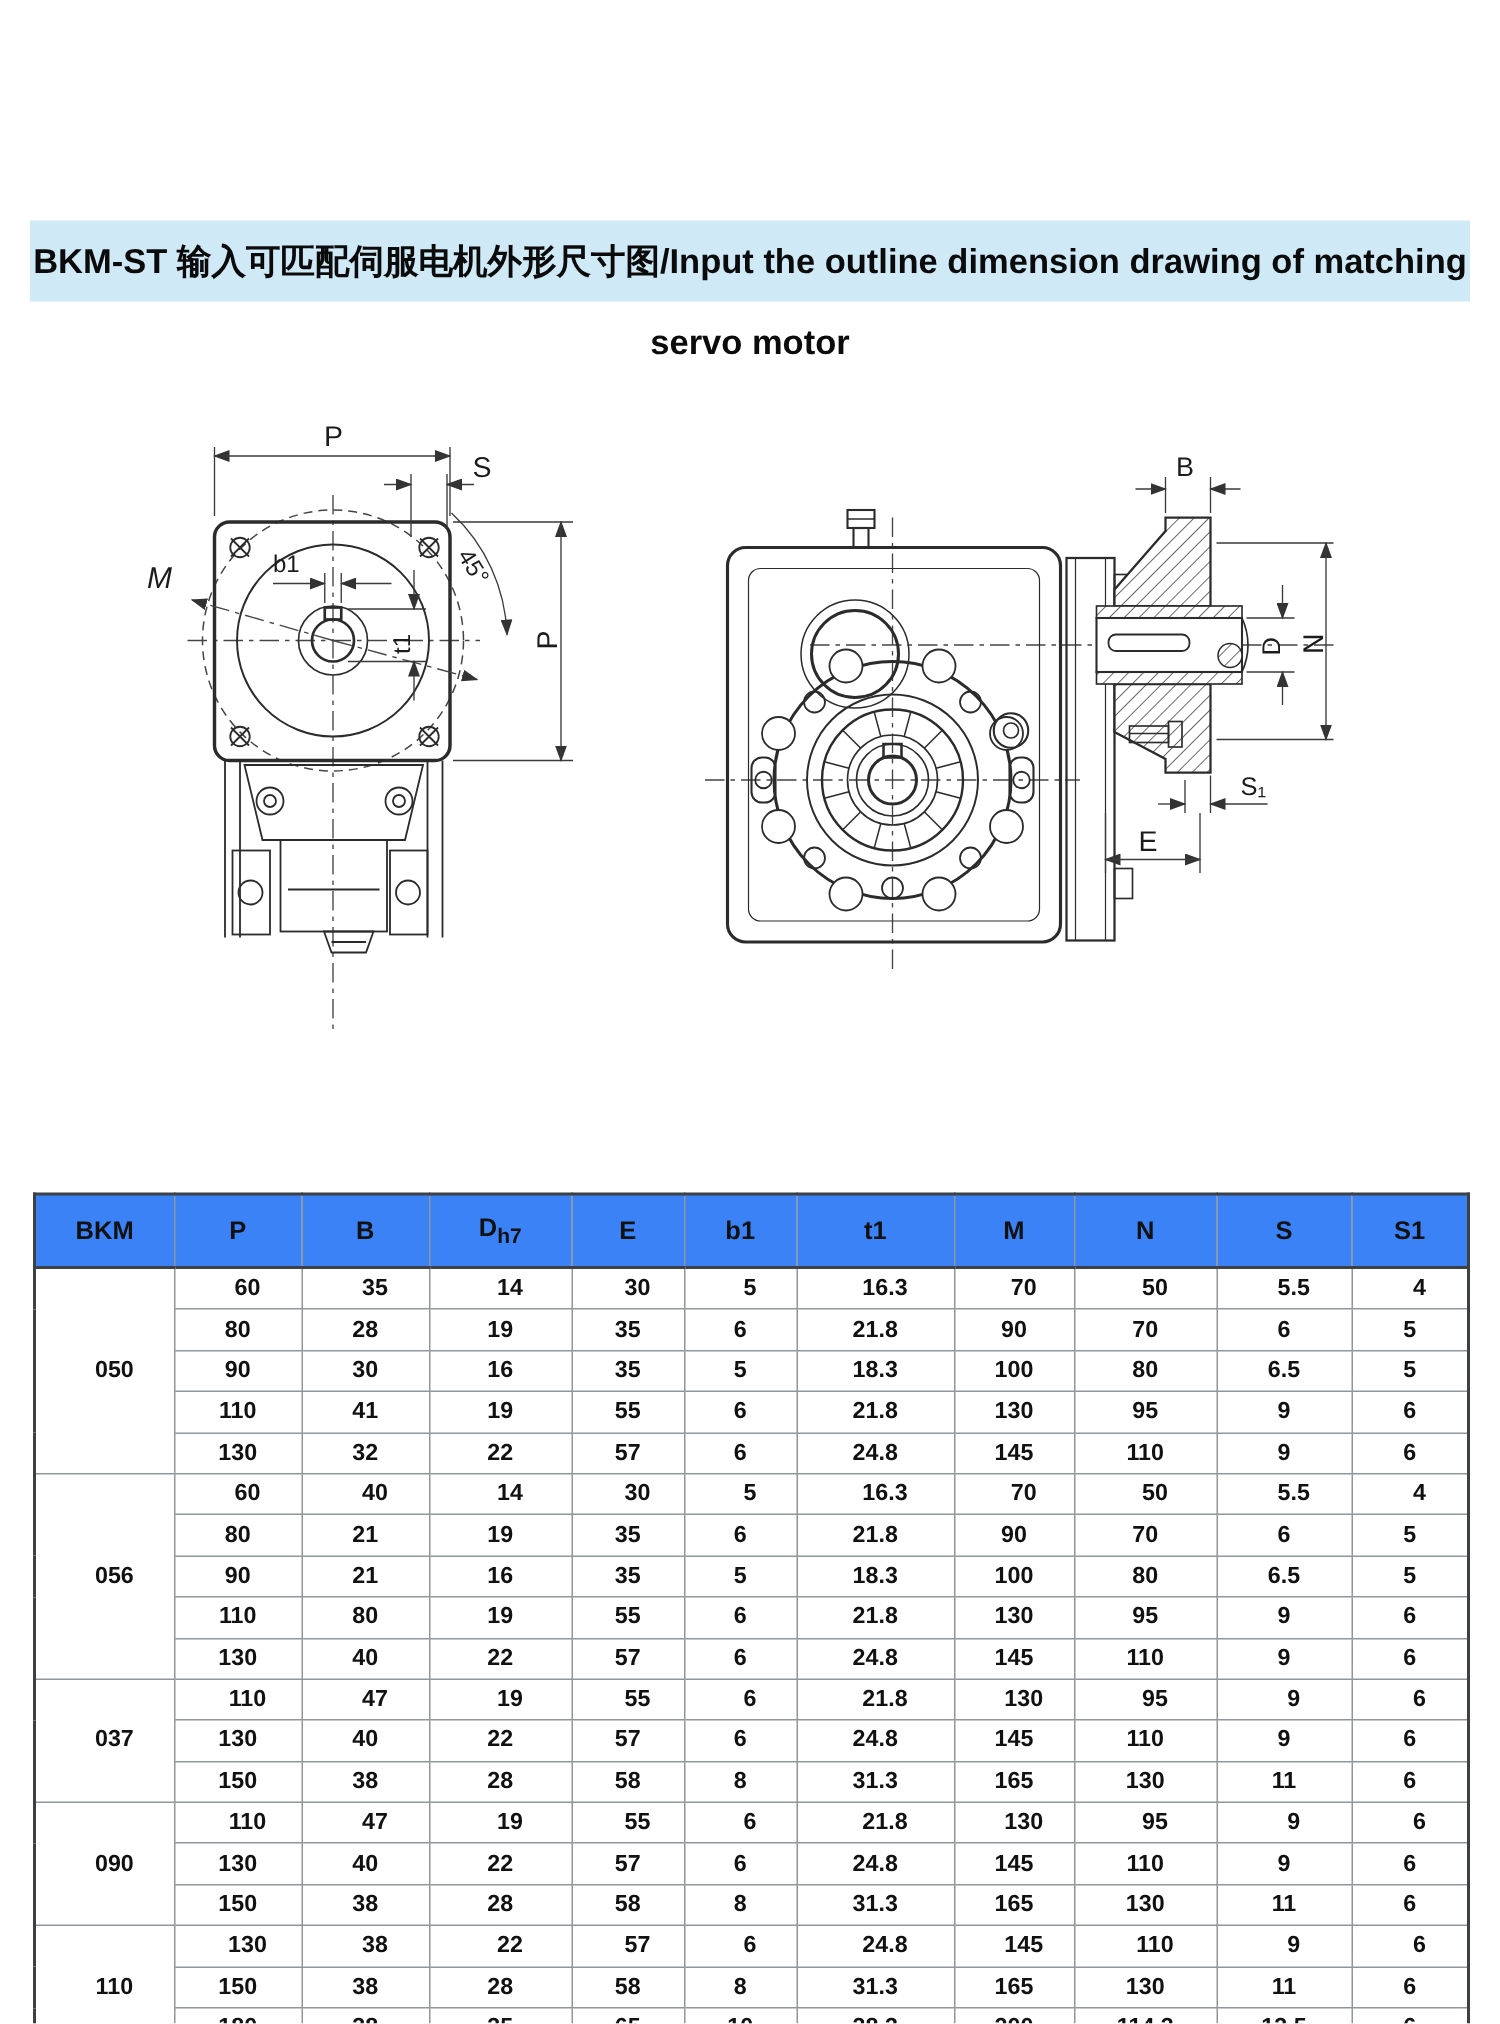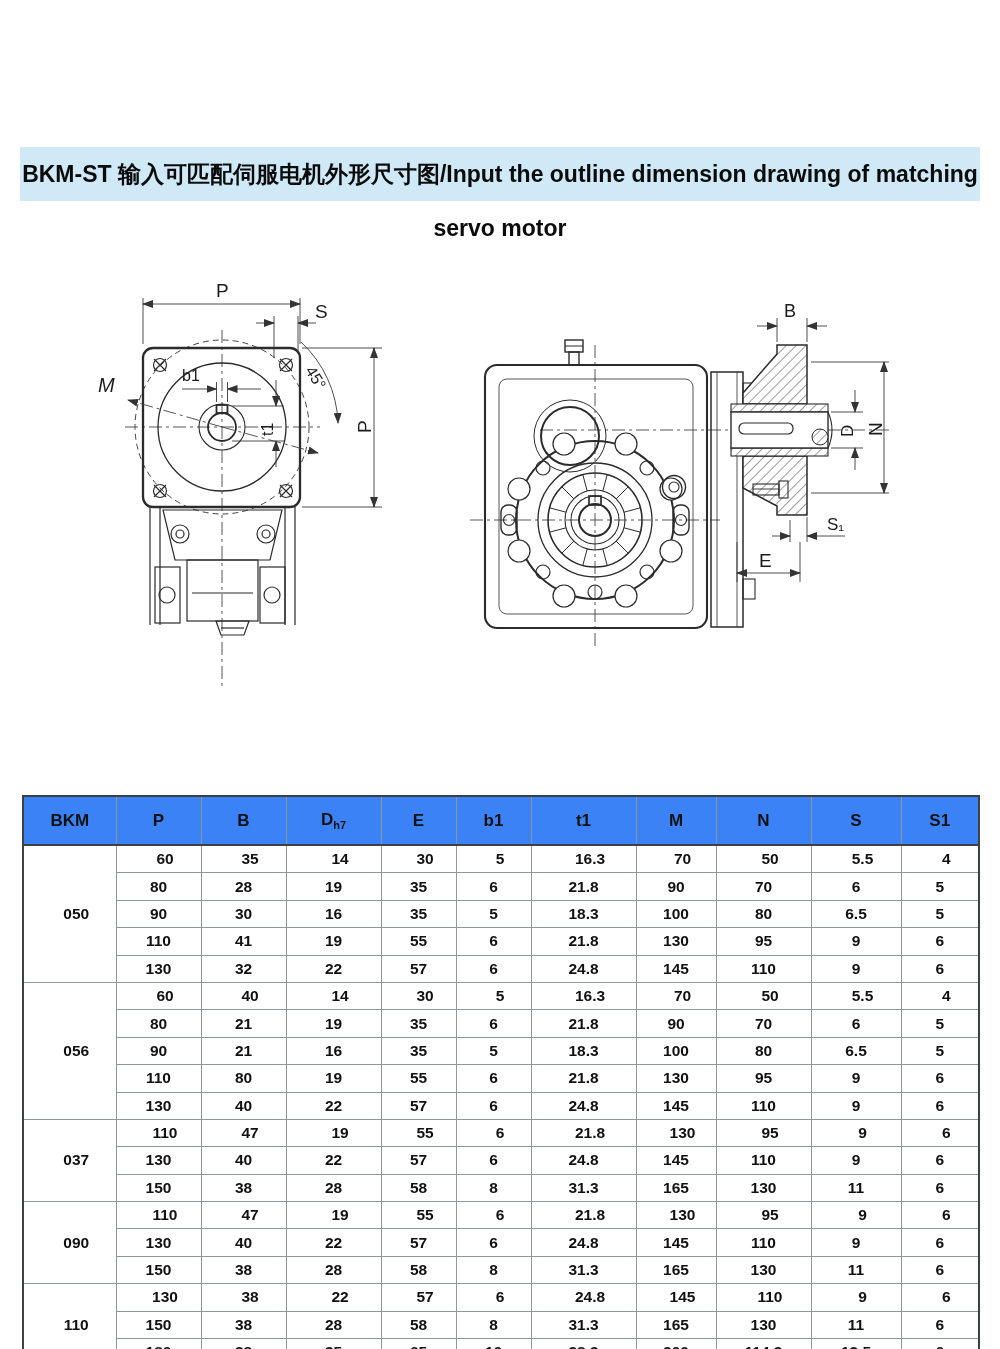--- a/index.html
+++ b/index.html
@@ -26,21 +26,21 @@
   .dash{stroke:#444;stroke-width:1;fill:none;stroke-dasharray:6 4;}
 
   
   #tblwrap{position:absolute;left:22px;top:795px;width:956px;}
   table{border-collapse:collapse;table-layout:fixed;width:956px;
         border:2.2px solid #3c4146;}
   th,td{border:1px solid #8f969c;text-align:center;vertical-align:middle;
         padding:0;color:#111;}
   th{background:#3b82f6;height:47px;font-size:17px;font-weight:bold;
      border-bottom:2.4px solid #3c4146;}
-  th sub{font-size:11px;font-weight:bold;}
+  th sub{font-size:14px;font-weight:bold;}
   td{height:26.4px;font-size:15.5px;font-weight:bold;background:#fff;}
   tr.group-start td{border-top:1.8px solid #4c5156;padding-left:13px;}
   td.model{font-weight:bold;}
 </style>
 </head>
 <body>
 
 <div id="page">
 
 

